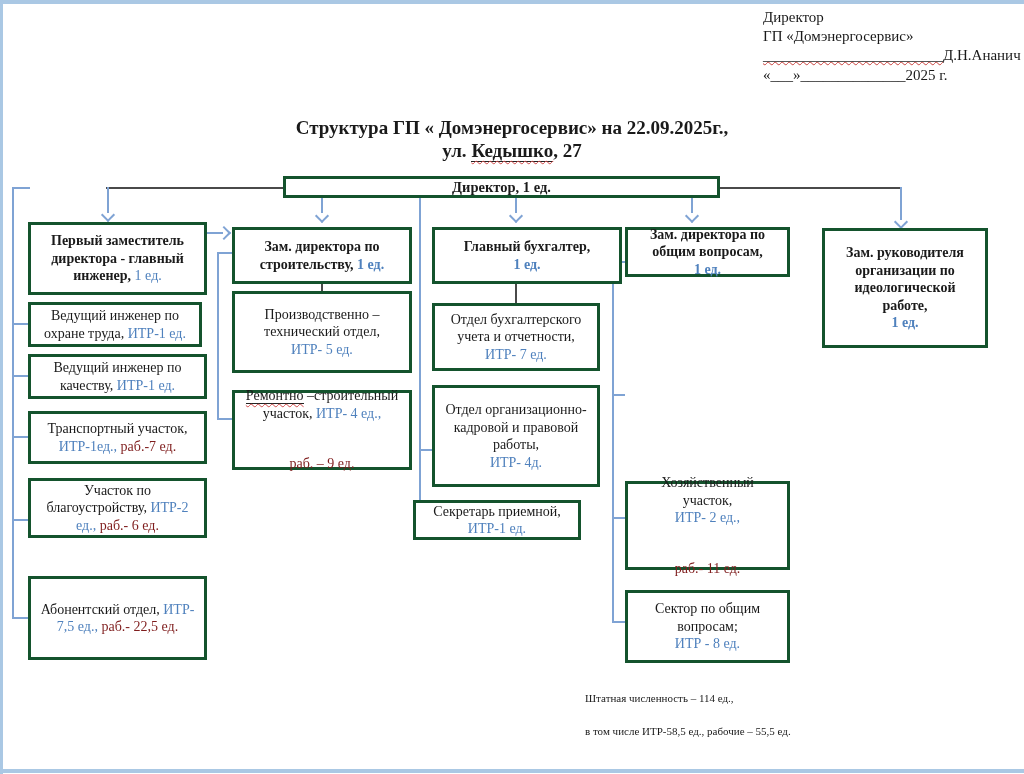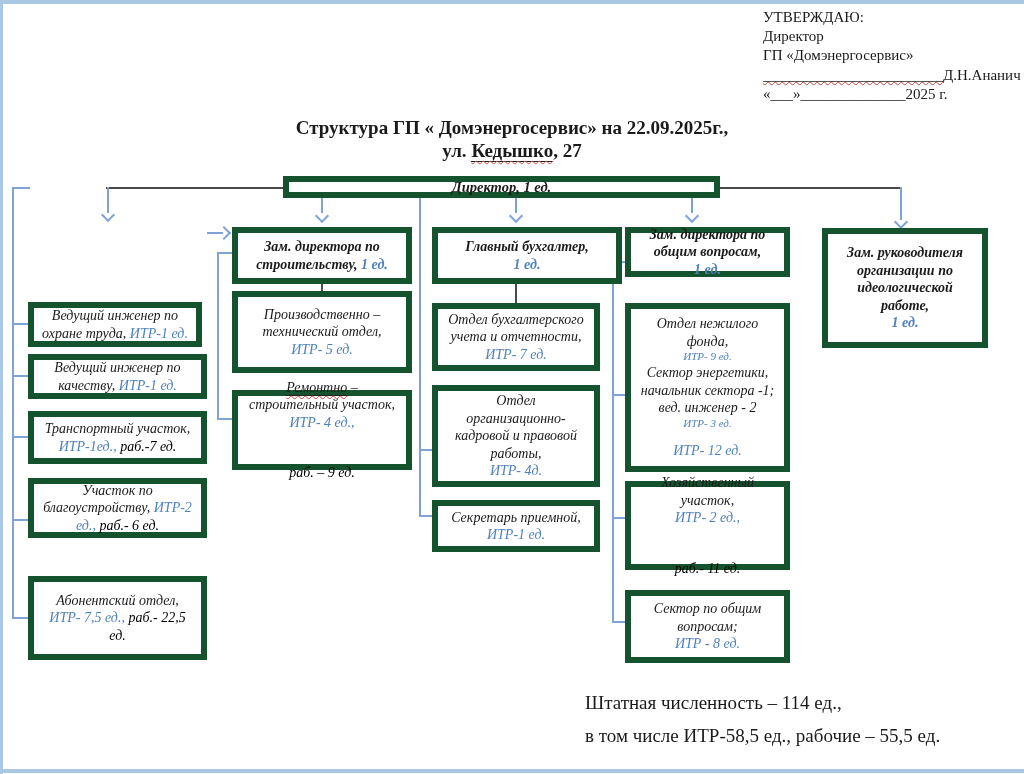--- a/index.html
+++ b/index.html
@@ -2,52 +2,51 @@
 <html><head>
 <meta charset="utf-8">
 <style>
   html,body{margin:0;padding:0;background:#fff;}
   #slide{
     position:relative;width:1024px;height:774px;background:#fff;overflow:hidden;
     font-family:"Liberation Serif","DejaVu Serif",serif;color:#1a1a1a;
   }
   .frame{position:absolute;background:#aac8e4;}
   .box{
-    position:absolute;border:6px solid #14532d;background:#fff;box-sizing:border-box;
+    position:absolute;border:3px solid #14532d;background:#fff;box-sizing:border-box;
     display:flex;flex-direction:column;align-items:center;justify-content:center;
-    text-align:center;font-size:14px;line-height:1.25;padding:2px 7px;font-style:italic;
+    text-align:center;font-size:14px;line-height:1.25;padding:2px 7px;
   }
   .bold{font-weight:bold;}
   .blue{color:#4f81bd;}
-  .red{color:#000000;margin-top:33px;}
+  .red{color:#7f1d1d;margin-top:33px;}
   .small{font-size:11px;}
   .hline,.vline{position:absolute;}
   .dark{background:#4a4a4a;}
   .cblue{background:#7fa3d4;}
   .chev{position:absolute;width:8px;height:8px;border:0 solid #7fa3d4;}
   .chev.down{border-right-width:2px;border-bottom-width:2px;transform:rotate(45deg);}
   .chev.right{border-right-width:2px;border-top-width:2px;transform:rotate(45deg);}
   .approval{position:absolute;left:763px;top:8px;width:254px;font-size:15px;line-height:1.28;}
   .wavy-red{text-decoration:underline wavy #c9413d 1px;}
   .uw{border-bottom:1px solid #222;text-decoration:underline wavy #d04949 1px;text-underline-offset:3px;}
   .title{position:absolute;left:212px;top:116px;width:600px;text-align:center;
          font-weight:bold;font-size:19px;line-height:1.22;}
-  .footer-line{position:absolute;left:585px;font-size:19px;text-align:center;}
+  .footer-line{position:absolute;left:585px;font-size:11px;text-align:center;}
 </style>
 </head>
 <body>
 
 <div id="slide">
 
   <div class="frame" style="left:0;top:0;width:1024px;height:4px"></div>
   <div class="frame" style="left:0;top:0;width:3px;height:774px"></div>
   <div class="frame" style="left:0;top:769px;width:1024px;height:4px"></div>
 
   <div class="approval">
-    <div>УТВЕРЖДАЮ:</div>
     <div>Директор</div>
     <div>ГП «Домэнергосервис»</div>
     <div><span class="wavy-red">________________________</span><span>Д.Н.Ананич</span></div>
     <div><span>«___»</span><span>______________</span><span>2025 г.</span></div>
   </div>
 
   <div class="title">
     <div>Структура ГП « Домэнергосервис»  на 22.09.2025г.,</div>
     <div><span>ул. </span><span class="uw">Кедышко</span><span>, 27</span></div>
   </div>
@@ -90,20 +89,23 @@
   <div class="hline cblue" style="left:612px;top:261px;width:13px;height:2px"></div>
   <div class="vline cblue" style="left:612px;top:261px;width:2px;height:362px"></div>
   <div class="hline cblue" style="left:612px;top:394px;width:13px;height:2px"></div>
   <div class="hline cblue" style="left:612px;top:517px;width:13px;height:2px"></div>
   <div class="hline cblue" style="left:612px;top:621px;width:13px;height:2px"></div>
 
   <div class="box bold" style="left:283px;top:176px;width:437px;height:22px;font-size:14.5px">
     <span>Директор, 1 ед.</span>
   </div>
 
+  <div class="box" style="left:28px;top:222px;width:179px;height:73px">
+    <div><span class="bold">Первый заместитель директора - главный инженер,</span><span class="blue"> 1 ед.</span></div>
+  </div>
   <div class="box" style="left:28px;top:302px;width:174px;height:45px">
     <div><span>Ведущий инженер по охране труда,</span><span class="blue"> ИТР-1 ед.</span></div>
   </div>
   <div class="box" style="left:28px;top:354px;width:179px;height:45px">
     <div><span>Ведущий инженер по качеству,</span><span class="blue"> ИТР-1 ед.</span></div>
   </div>
   <div class="box" style="left:28px;top:411px;width:179px;height:53px">
     <div><span>Транспортный участок,</span><span class="blue"> ИТР-1ед.,</span><span class="red"> раб.-7 ед.</span></div>
   </div>
   <div class="box" style="left:28px;top:478px;width:179px;height:60px">
@@ -130,37 +132,28 @@
     <div class="blue bold">1 ед.</div>
   </div>
   <div class="box" style="left:432px;top:303px;width:168px;height:68px">
     <div>Отдел бухгалтерского учета и отчетности,</div>
     <div class="blue">ИТР- 7 ед.</div>
   </div>
   <div class="box" style="left:432px;top:385px;width:168px;height:102px">
     <div>Отдел организационно-кадровой и правовой работы,</div>
     <div class="blue">ИТР- 4д.</div>
   </div>
-  <div class="box" style="left:432px;top:500px;width:168px;height:52px">
+  <div class="box" style="left:413px;top:500px;width:168px;height:40px">
     <div>Секретарь приемной,</div>
     <div class="blue">ИТР-1 ед.</div>
   </div>
 
   <div class="box" style="left:625px;top:227px;width:165px;height:50px">
     <div class="bold">Зам. директора по общим вопросам,</div>
     <div class="blue bold">1 ед.</div>
-  </div>
-  <div class="box" style="left:625px;top:303px;width:165px;height:169px">
-    <div>Отдел нежилого фонда,</div>
-    <div class="blue small">ИТР- 9 ед.</div>
-    <div>Сектор энергетики,</div>
-    <div>начальник сектора -1;</div>
-    <div>вед. инженер - 2</div>
-    <div class="blue small">ИТР- 3 ед.</div>
-    <div class="blue" style="margin-top:12px">ИТР- 12 ед.</div>
   </div>
   <div class="box" style="left:625px;top:481px;width:165px;height:89px">
     <div>Хозяйственный участок,</div>
     <div class="blue">ИТР- 2 ед.,</div>
     <div class="red">раб.- 11  ед.</div>
   </div>
   <div class="box" style="left:625px;top:590px;width:165px;height:73px">
     <div>Сектор по общим вопросам;</div>
     <div class="blue">ИТР - 8 ед.</div>
   </div>

